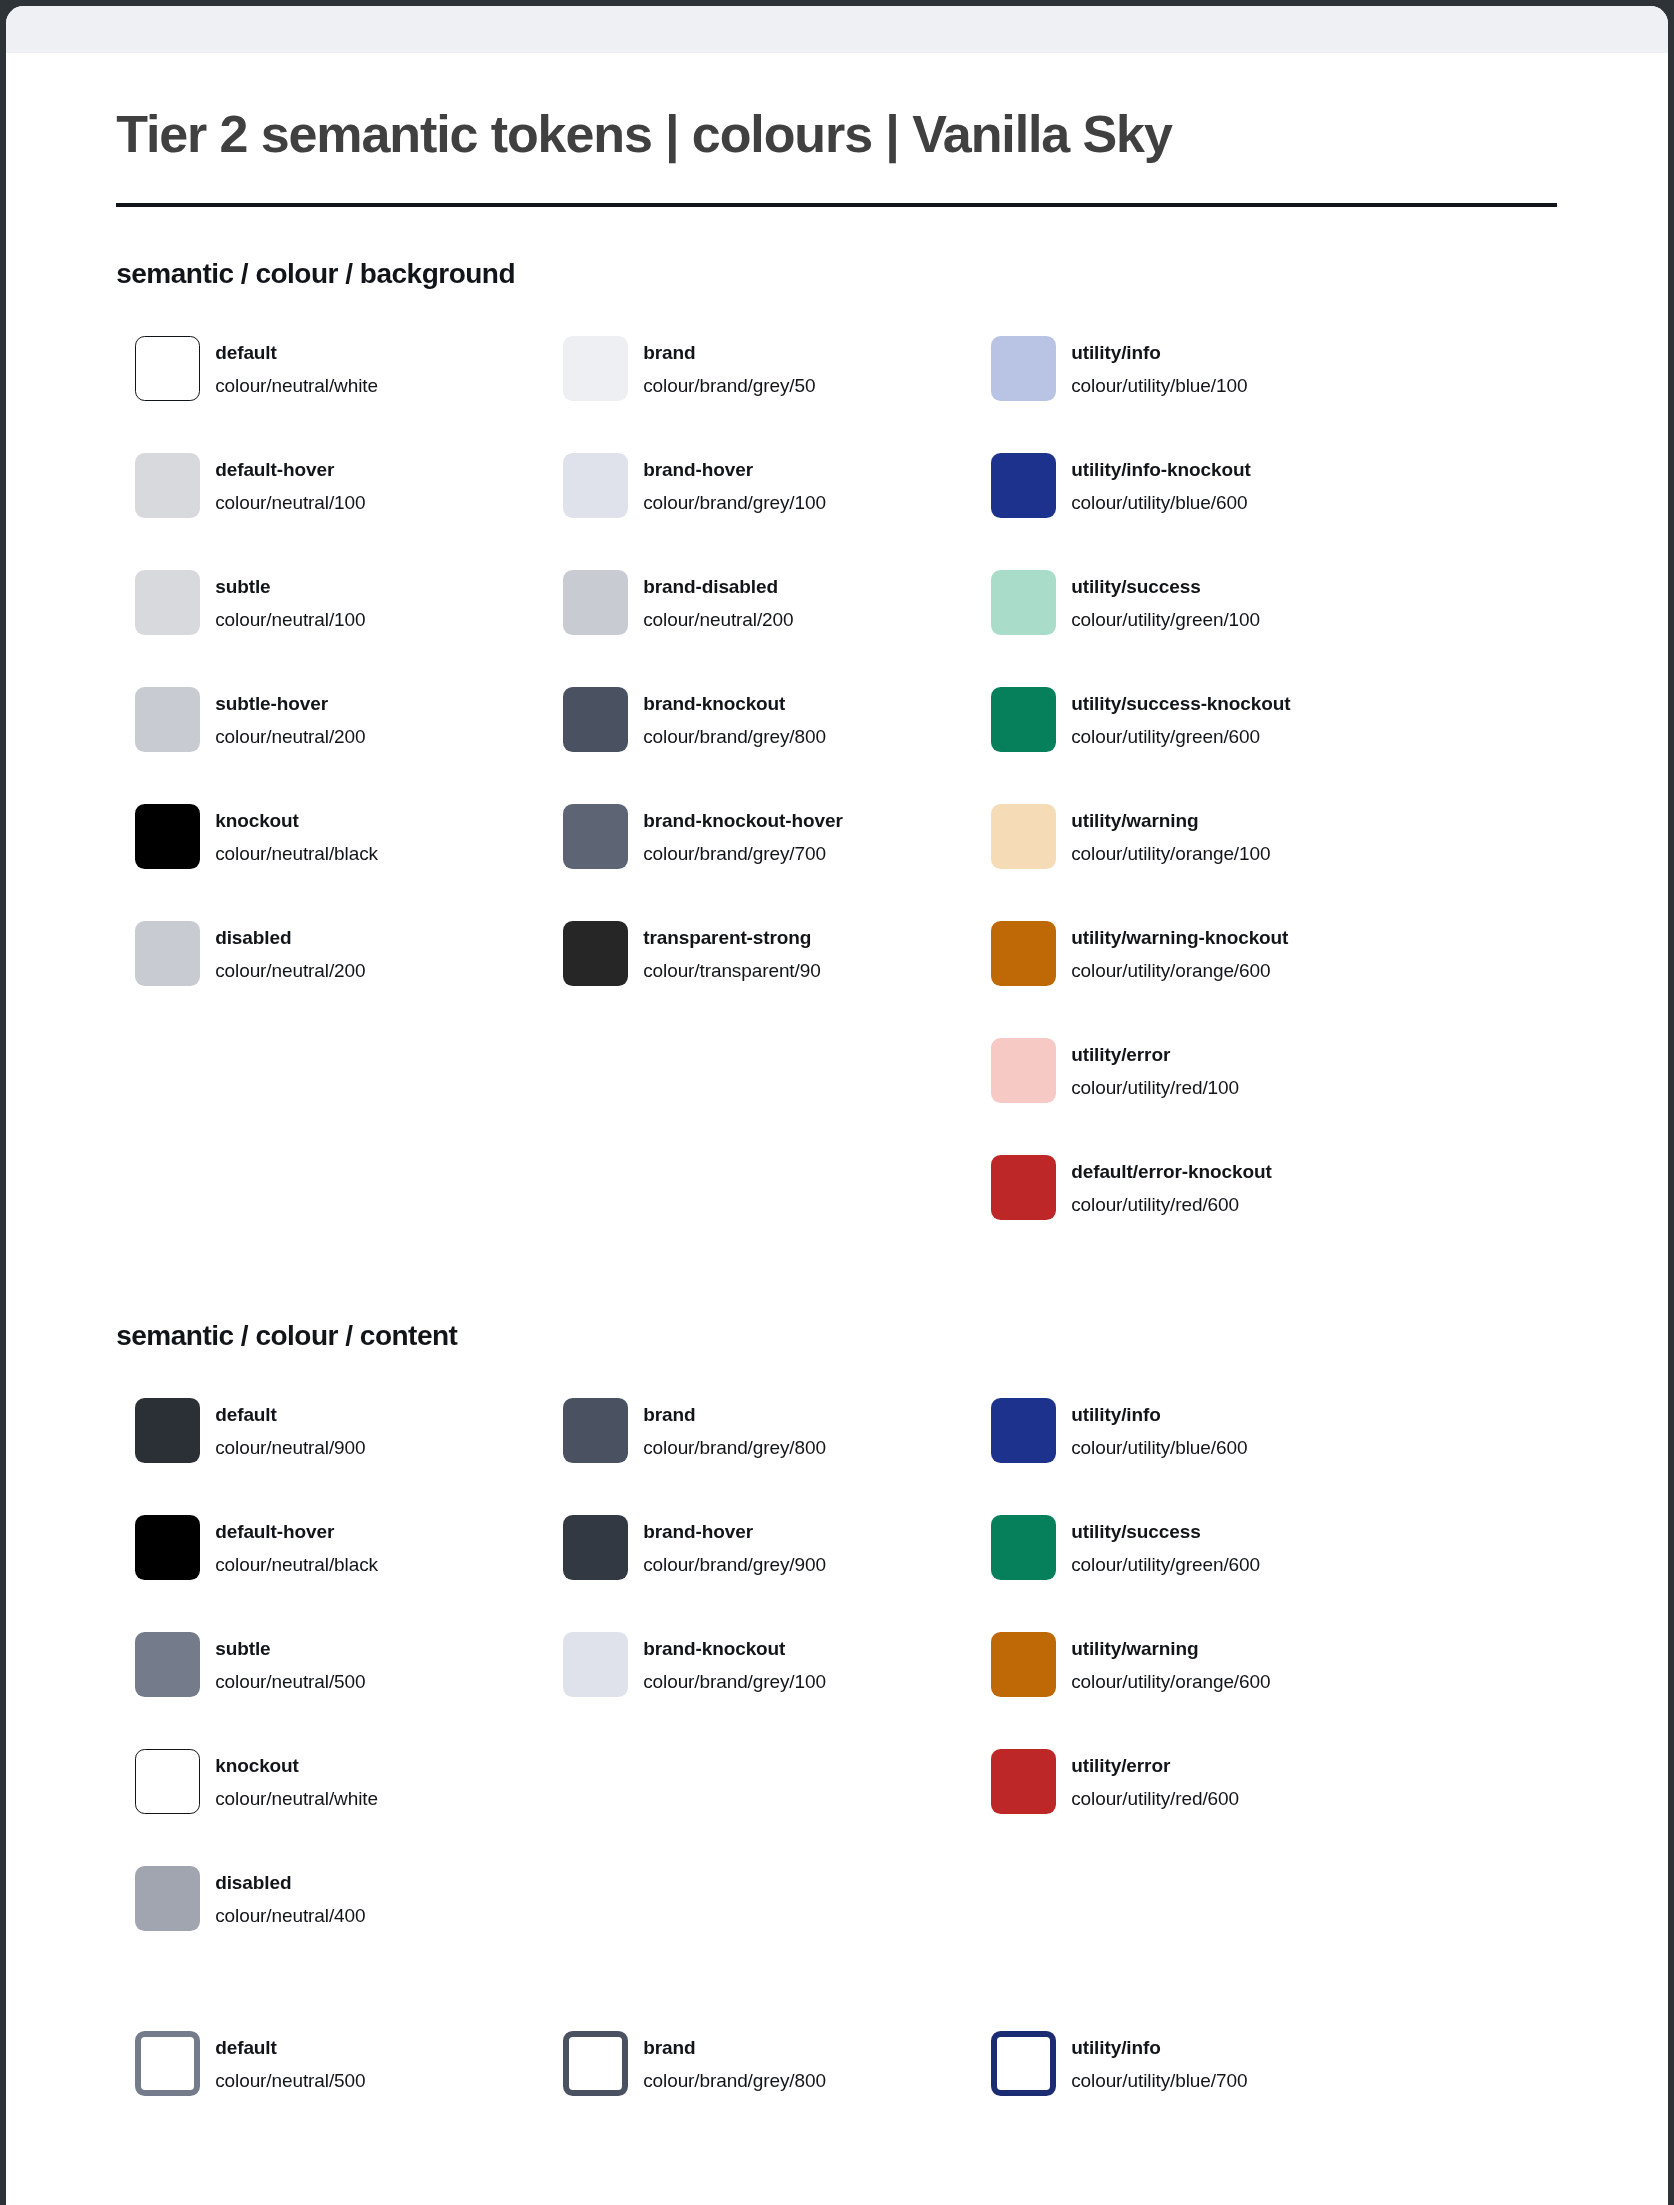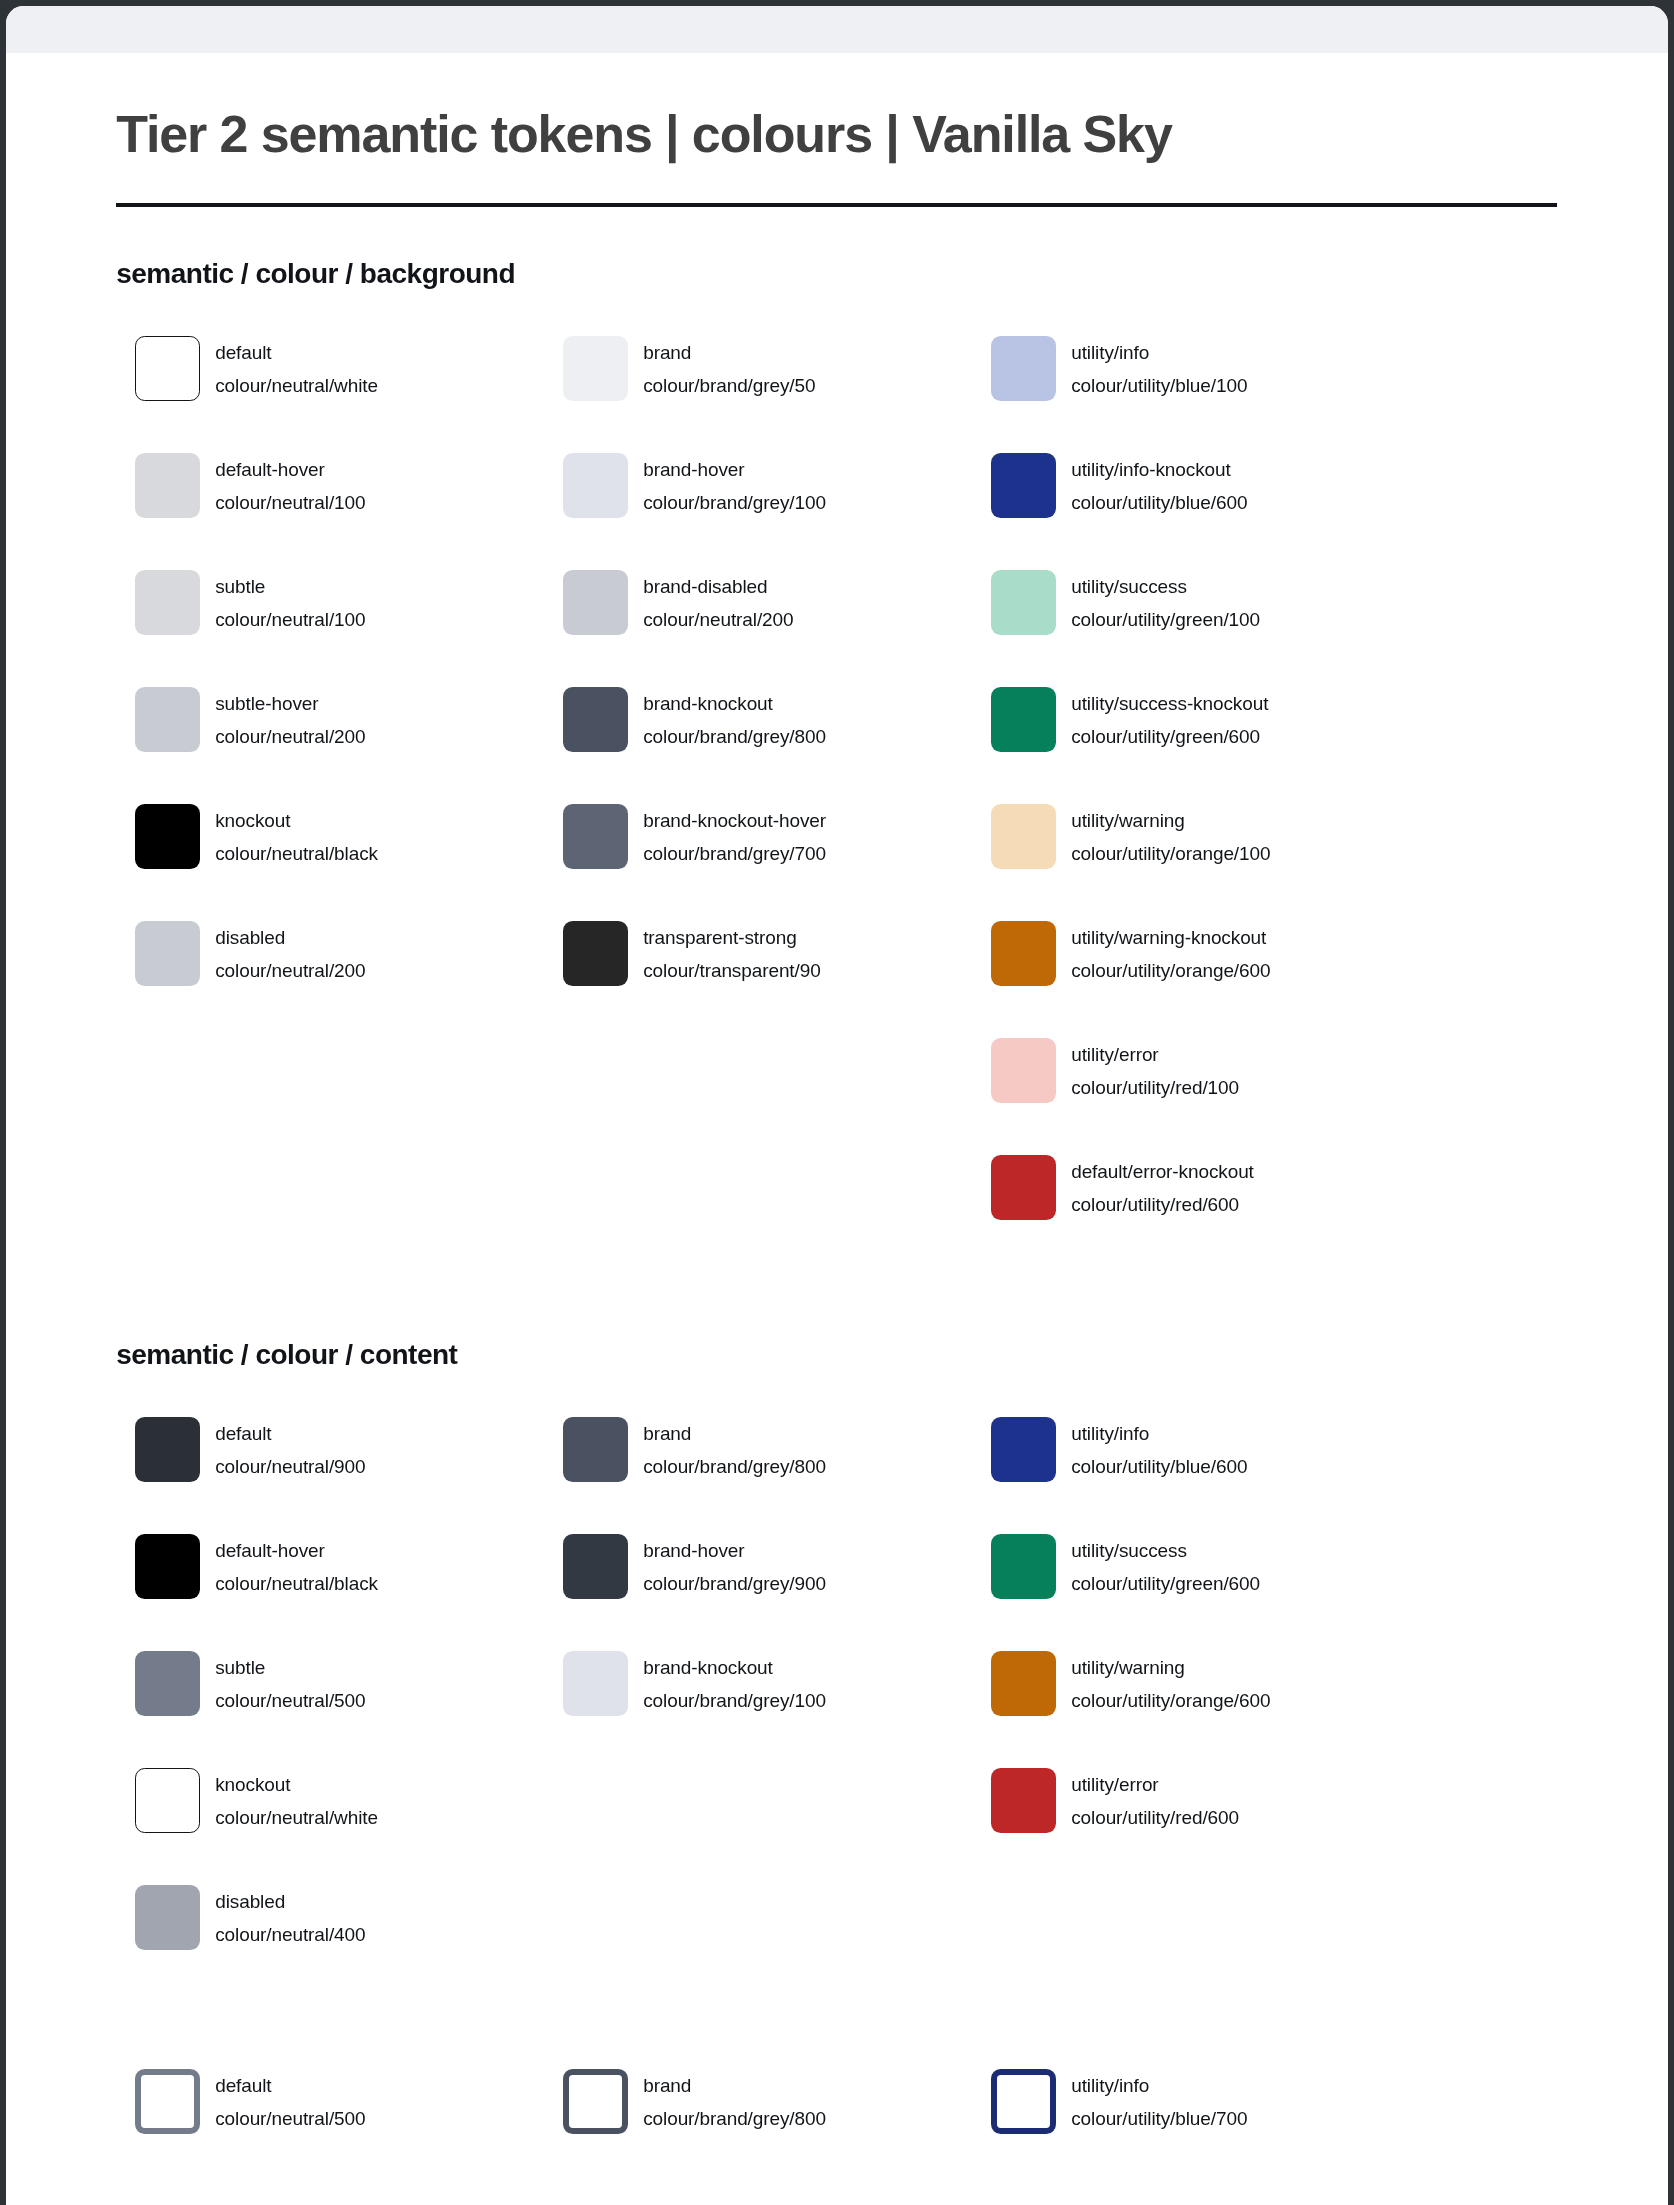--- a/index.html
+++ b/index.html
@@ -48,21 +48,21 @@
   }
 
   #title-rule {
     margin-top: 40px;
     height: 3.1px;
     background: #111418;
     width: 1441px;
   }
 
   
-  .section { margin-top: 67px; }
+  .section { margin-top: 48px; }
   .section.first { margin-top: 51px; }
 
   .section-heading {
     font-size: 28px;
     font-weight: 700;
     letter-spacing: -0.5px;
     color: #111418;
     margin-left: 0;
     margin-bottom: 46px;
   }
@@ -103,21 +103,21 @@
   .swatch.border-style {
     background: #ffffff;
     border-width: 6.2px;
     border-style: solid;
   }
 
   .token-text { padding-top: 5.3px; }
 
   .token-name {
     font-size: 19px;
-    font-weight: 400;
+    font-weight: 700;
     color: #111418;
     letter-spacing: -0.1px;
     line-height: 1.22;
     white-space: nowrap;
   }
   .token-path {
     margin-top: 9.7px;
     font-size: 19px;
     font-weight: 400;
     color: #111418;

